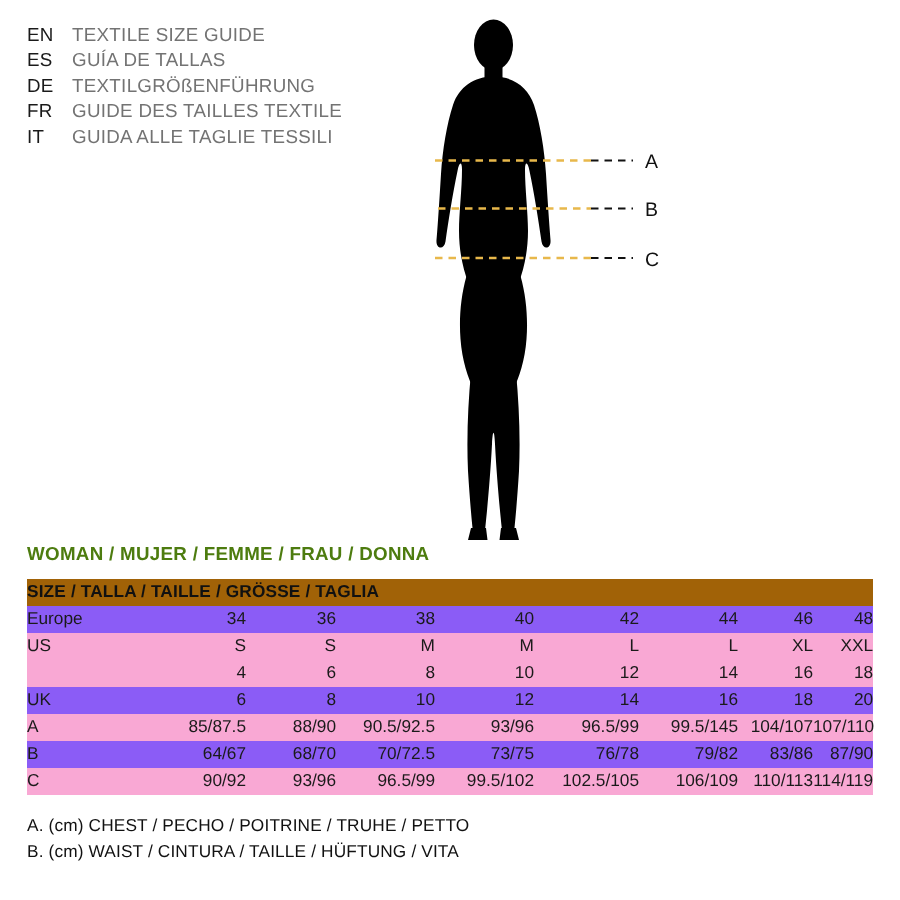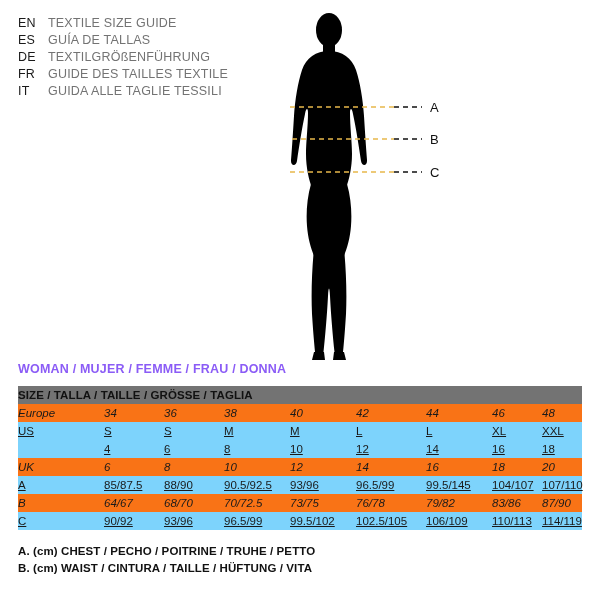--- a/index.html
+++ b/index.html
@@ -58,21 +58,21 @@
   }
 
   
   .section-title {
     position: absolute;
     left: 18px;
     top: 362px;
     font-size: 12.5px;
     font-weight: bold;
     letter-spacing: 0.2px;
-    color: #8b5cf6;
+    color: #4d7c0f;
   }
 
   
   .table-wrap {
     position: absolute;
     left: 18px;
     top: 386px;
     width: 564px;
   }
   table.size-table {
@@ -80,55 +80,53 @@
     width: 564px;
     font-size: 11.5px;
     table-layout: fixed;
   }
   table.size-table td {
     height: 18px;
     padding: 0;
     vertical-align: middle;
   }
   .row-head td {
-    background: #737373;
+    background: #a16207;
     color: #111;
     font-weight: bold;
     font-size: 11.5px;
     letter-spacing: 0.1px;
     padding-left: 4px;
     height: 19px;
   }
   .row-alt td {
-    background: #7dd3fc;
-    text-decoration: underline;
+    background: #f9a8d4;
   }
   .row-plain td {
-    background: #f97316;
-    font-style: italic;
+    background: #8b5cf6;
   }
   td.label-cell {
     text-align: left;
     padding-left: 4px;
     width: 86px;
   }
   td.val-cell {
-    text-align: left;
+    text-align: right;
   }
 
   
   .footnotes {
     position: absolute;
     left: 18px;
     top: 543px;
     width: 564px;
   }
   .footnote {
     font-size: 11.5px;
-    font-weight: bold;
+    font-weight: normal;
     line-height: 17px;
     color: #111;
     letter-spacing: 0.1px;
   }
 </style>
 </head>
 <body>
 
 <div class="page">
 

